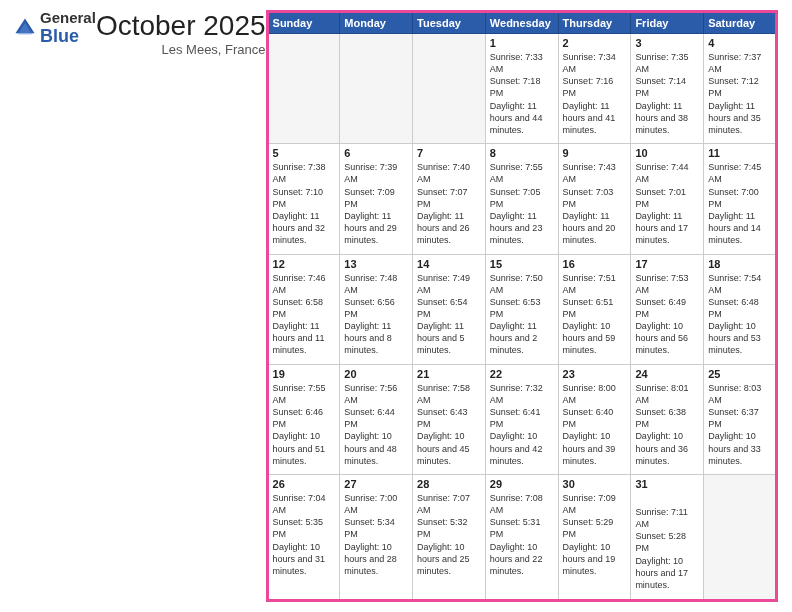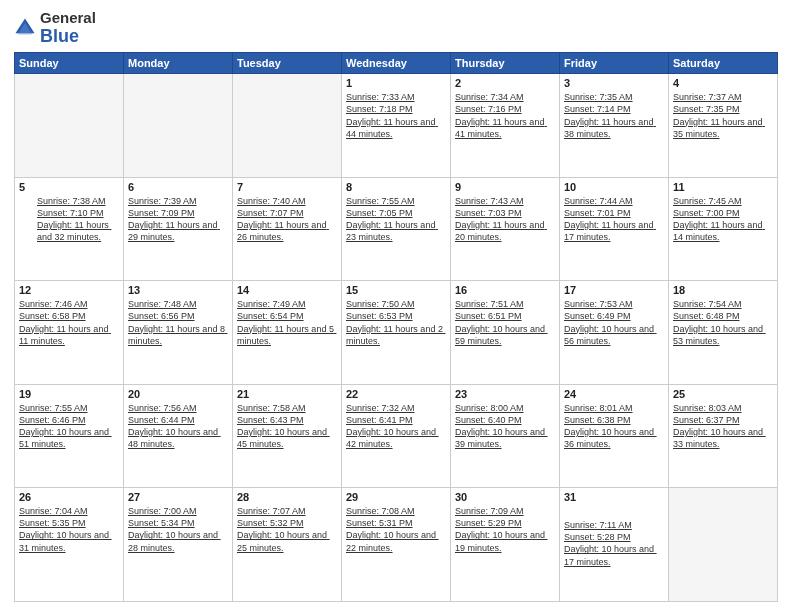--- a/index.html
+++ b/index.html
@@ -8,21 +8,21 @@
       height: 612px;
       font-family: Arial, sans-serif;
       background: #fff;
       overflow: hidden;
     }
     .page {
       width: 792px;
       height: 612px;
       padding: 10px 14px;
       display: flex;
-      flex-direction: column;
+      flex-direction: row;
     }
     .header {
       display: flex;
       justify-content: space-between;
       align-items: flex-start;
       margin-bottom: 6px;
     }
     .logo {
       display: flex;
       align-items: center;
@@ -54,21 +54,21 @@
       font-size: 28px;
       font-weight: 300;
       color: #222;
     }
     .subtitle {
       font-size: 13px;
       color: #555;
     }
     .calendar {
       flex: 1;
-      border: 1px solid #ec4899;
+      border: 3px solid #ec4899;
       border-collapse: collapse;
       width: 100%;
       table-layout: fixed;
       padding-left: 8px;
     }
     .calendar th {
       background: #2a5caa;
       color: #fff;
       font-size: 11px;
       font-weight: bold;
@@ -91,40 +91,43 @@
       font-size: 11px;
       font-weight: bold;
       color: #222;
       display: block;
       margin-bottom: 2px;
     }
     .day-info {
       font-size: 9px;
       color: #333;
       line-height: 1.35;
-      text-decoration: underline;
     }
     .week-row td {
       height: 76px;
     }
   </style>
 </head>
 <body>
 
 <div class="page">
   <div class="header">
     <div class="logo">
       <svg class="logo-icon" viewBox="0 0 30 30" xmlns="http://www.w3.org/2000/svg">
         <polygon points="15,2 28,22 2,22" fill="#2a5caa"></polygon>
         <polygon points="15,8 25,24 5,24" fill="#5b8dd9" opacity="0.5"></polygon>
       </svg>
       <div class="logo-text">
         <span class="logo-general">General</span>
         <span class="logo-blue">Blue</span>
       </div>
+    </div>
+    <div class="title-block">
+      <div class="month-title">October 2025</div>
+      <div class="subtitle">Les Mees, France</div>
     </div>
   </div>
 
   <table class="calendar">
     <thead>
       <tr>
         <th>Sunday</th>
         <th>Monday</th>
         <th>Tuesday</th>
         <th>Wednesday</th>
@@ -152,28 +155,28 @@
           </td>
           <td>
             <span class="day-num">3</span>
             <div class="day-info" style="white-space: pre-wrap;">Sunrise: 7:35 AM
 Sunset: 7:14 PM
 Daylight: 11 hours and 38 minutes.</div>
           </td>
           <td>
             <span class="day-num">4</span>
             <div class="day-info" style="white-space: pre-wrap;">Sunrise: 7:37 AM
-Sunset: 7:35 PM
+Sunset: 7:12 PM
 Daylight: 11 hours and 35 minutes.</div>
           </td>
         </tr>
         <tr class="week-row">
           <td>
             <span class="day-num">5</span>
-            <div class="day-info" style="white-space: pre-wrap; margin-left: 18px;">Sunrise: 7:38 AM
+            <div class="day-info" style="white-space: pre-wrap;">Sunrise: 7:38 AM
 Sunset: 7:10 PM
 Daylight: 11 hours and 32 minutes.</div>
           </td>
           <td>
             <span class="day-num">6</span>
             <div class="day-info" style="white-space: pre-wrap;">Sunrise: 7:39 AM
 Sunset: 7:09 PM
 Daylight: 11 hours and 29 minutes.</div>
           </td>
           <td>

